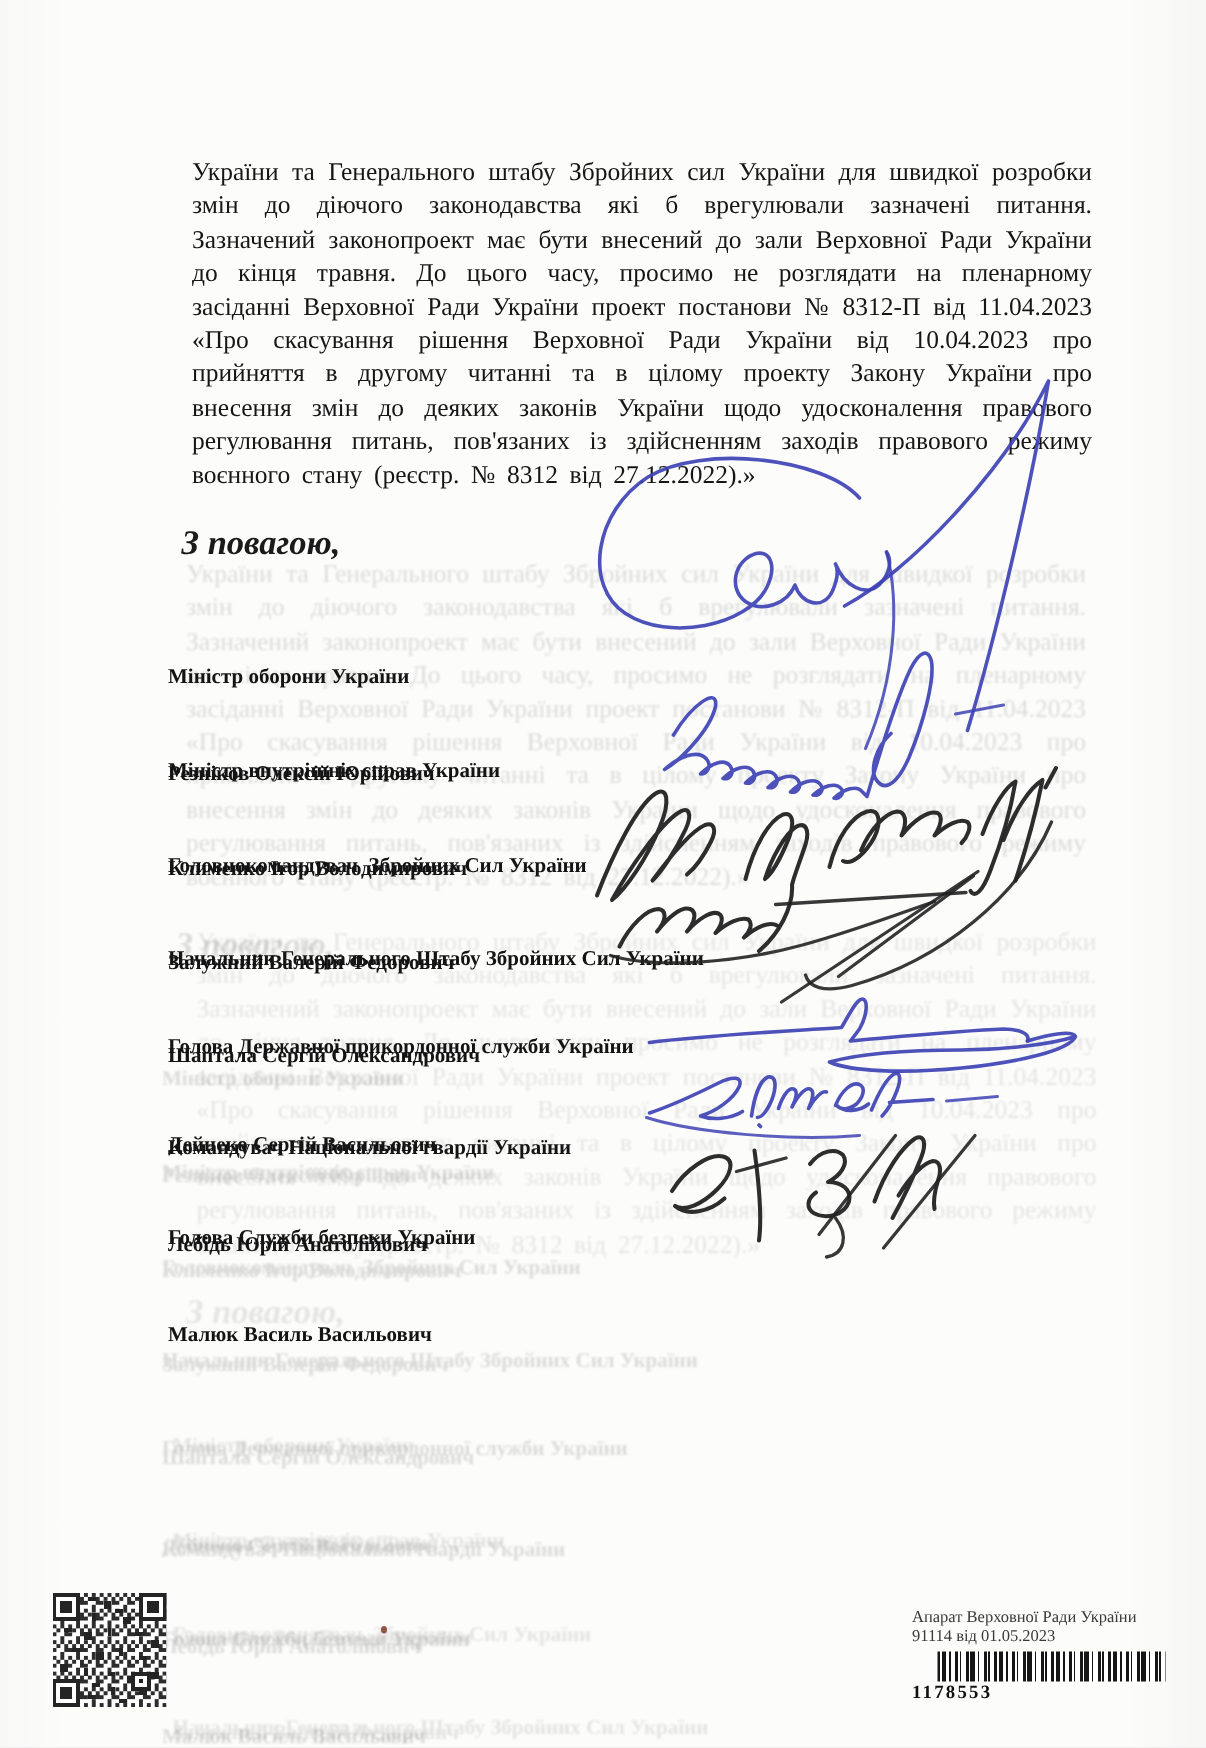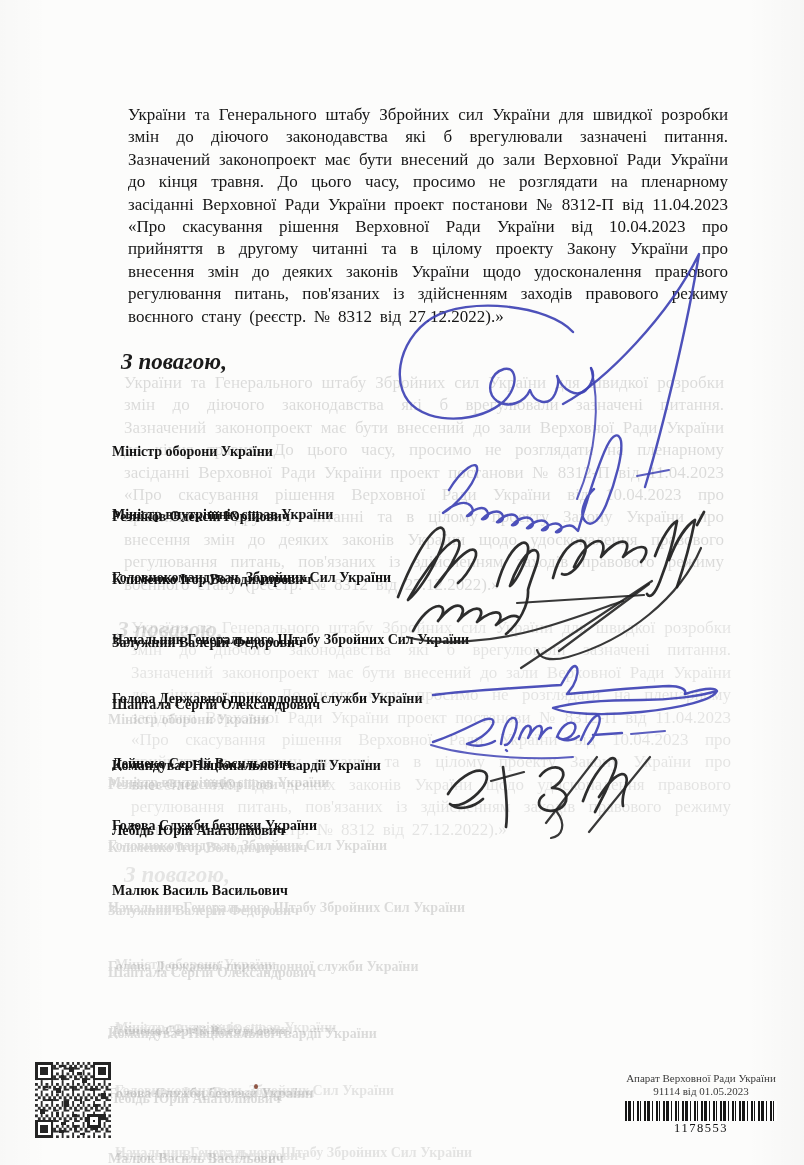--- a/index.html
+++ b/index.html
@@ -19,31 +19,31 @@
   .ghost{position:absolute;inset:0;opacity:.14;filter:blur(.6px);pointer-events:none;}
   .g1{transform:translate(-4px,268px);}
   .g2{transform:translate(3px,513px);opacity:.10;}
   .signatures{position:absolute;left:0;top:0;}
   .signatures path{fill:none;stroke-linecap:round;stroke-linejoin:round;}
   .ink-blue{stroke:#3e42b4;stroke-width:2.4;opacity:.92;}
   .ink-blue-thin{stroke:#3e42b4;stroke-width:2;opacity:.85;}
   .ink-black{stroke:#222;stroke-width:2.7;opacity:.95;}
   .ink-black-thin{stroke:#222;stroke-width:2.2;opacity:.9;}
   .qr{position:absolute;left:35px;top:1062px;}
-  .stamp{position:absolute;left:608px;top:1072px;width:186px;text-align:center;color:#3a3a3a;}
+  .stamp{position:absolute;left:608px;top:1072px;width:186px;color:#3a3a3a;}
   .stamp-line{font-size:11px;line-height:13px;}
   .barcode{
     margin:3px auto 0;width:152px;height:20px;
     background:repeating-linear-gradient(90deg,
       #161616 0 2px,#fff 2px 3px,#161616 3px 6px,#fff 6px 8px,
       #161616 8px 9px,#fff 9px 12px,#161616 12px 14px,#fff 14px 15px,
       #161616 15px 16px,#fff 16px 19px);
     outline:1px solid rgba(255,255,255,0);
   }
-  .barcode-number{font-weight:normal;font-size:12.5px;letter-spacing:1.5px;color:#111;line-height:14px;}
+  .barcode-number{font-weight:bold;font-size:12.5px;letter-spacing:1.5px;color:#111;line-height:14px;}
   .speck{position:absolute;left:254px;top:1084px;width:4px;height:5px;background:#7c3a26;border-radius:50%;opacity:.85;}
 </style>
 </head>
 <body>
 
 <div class="page">
 
   <div class="ghost g1">
       <div class="letter-content">
     <p class="paragraph">України та Генерального штабу Збройних сил України для швидкої розробки змін до діючого законодавства які б врегулювали зазначені питання. Зазначений законопроект має бути внесений до зали Верховної Ради України до кінця травня. До цього часу, просимо не розглядати на пленарному засіданні Верховної Ради України проект постанови № 8312-П від 11.04.2023 «Про скасування рішення Верховної Ради України від 10.04.2023 про прийняття в другому читанні та в цілому проекту Закону України про внесення змін до деяких законів України щодо удосконалення правового регулювання питань, пов'язаних із здійсненням заходів правового режиму воєнного стану (реєстр. № 8312 від 27.12.2022).»</p>

